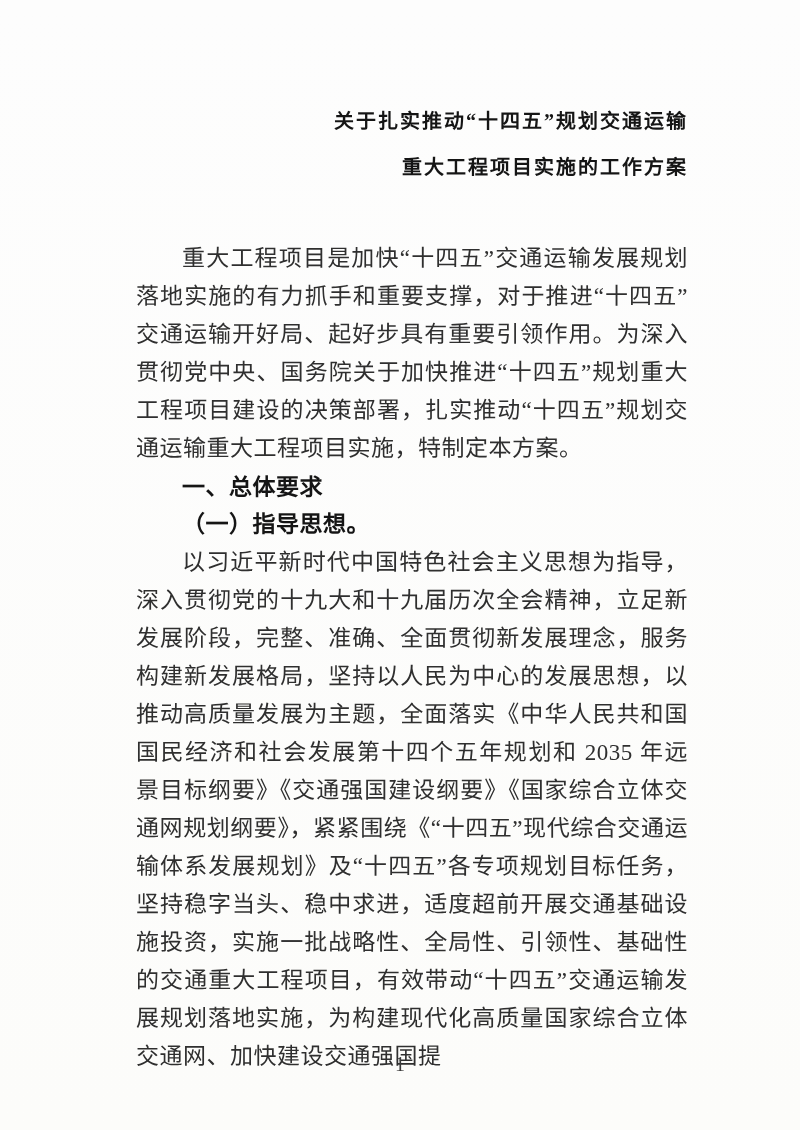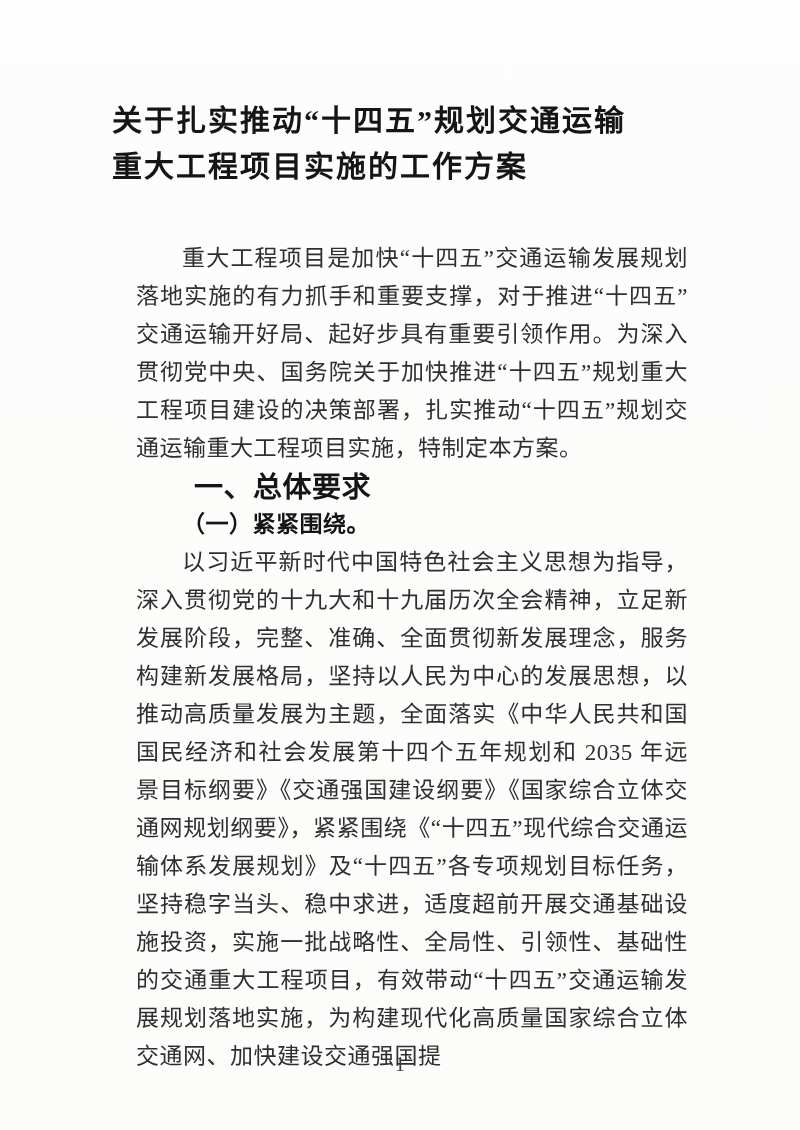--- a/index.html
+++ b/index.html
@@ -14,22 +14,22 @@
       margin: 0 auto;
       box-sizing: border-box;
       padding: 98px 112px 0 112px;
       background: var(--page-background, #fdfdfc);
       background-image: linear-gradient(180deg, #fdfdfd 0%, #fcfcfa 100%);
       overflow: hidden;
       font-family: "Liberation Serif", "DejaVu Serif", serif;
       color: var(--ink, #2f2f2f);
     }
     .doc-title {
-      text-align: left;
-      font-size: 30px;
+      text-align: right;
+      font-size: 20px;
       font-weight: 700;
       line-height: 46px;
       letter-spacing: 2px;
       color: var(--title-ink, #151515);
       margin-bottom: 50px;
     }
     .doc-body {
       font-size: 23px;
       line-height: 38px;
       text-align: justify;
@@ -37,21 +37,21 @@
       letter-spacing: 0.5px;
       margin-left: 24px;
     }
     .doc-body p {
       margin: 0;
       text-indent: 2em;
     }
     .heading-level-1 {
       font-weight: 700;
       font-family: Liberation Sans, sans-serif;
-      font-size: 29px;
+      font-size: 23px;
       color: var(--title-ink, #151515);
     }
     .heading-level-2 {
       font-weight: 700;
       font-size: 23px;
       color: var(--title-ink, #151515);
     }
     .page-footer {
       position: absolute;
       left: 0;
@@ -72,21 +72,21 @@
 <div class="page">
 
   <header class="doc-title">
     <div class="title-line">关于扎实推动“十四五”规划交通运输</div>
     <div class="title-line">重大工程项目实施的工作方案</div>
   </header>
 
   <main class="doc-body">
     <p class="para">重大工程项目是加快“十四五”交通运输发展规划落地实施的有力抓手和重要支撑，对于推进“十四五”交通运输开好局、起好步具有重要引领作用。为深入贯彻党中央、国务院关于加快推进“十四五”规划重大工程项目建设的决策部署，扎实推动“十四五”规划交通运输重大工程项目实施，特制定本方案。</p>
     <p class="heading-level-1">一、总体要求</p>
-    <p class="heading-level-2">（一）紧紧围绕。</p>
+    <p class="heading-level-2">（一）指导思想。</p>
     <p class="para">以习近平新时代中国特色社会主义思想为指导，深入贯彻党的十九大和十九届历次全会精神，立足新发展阶段，完整、准确、全面贯彻新发展理念，服务构建新发展格局，坚持以人民为中心的发展思想，以推动高质量发展为主题，全面落实《中华人民共和国国民经济和社会发展第十四个五年规划和 2035 年远景目标纲要》《交通强国建设纲要》《国家综合立体交通网规划纲要》，紧紧围绕《“十四五”现代综合交通运输体系发展规划》及“十四五”各专项规划目标任务，坚持稳字当头、稳中求进，适度超前开展交通基础设施投资，实施一批战略性、全局性、引领性、基础性的交通重大工程项目，有效带动“十四五”交通运输发展规划落地实施，为构建现代化高质量国家综合立体交通网、加快建设交通强国提</p>
   </main>
 
   <footer class="page-footer">
     <span class="page-number">1</span>
   </footer>
 
 </div>
 
 </body></html>

